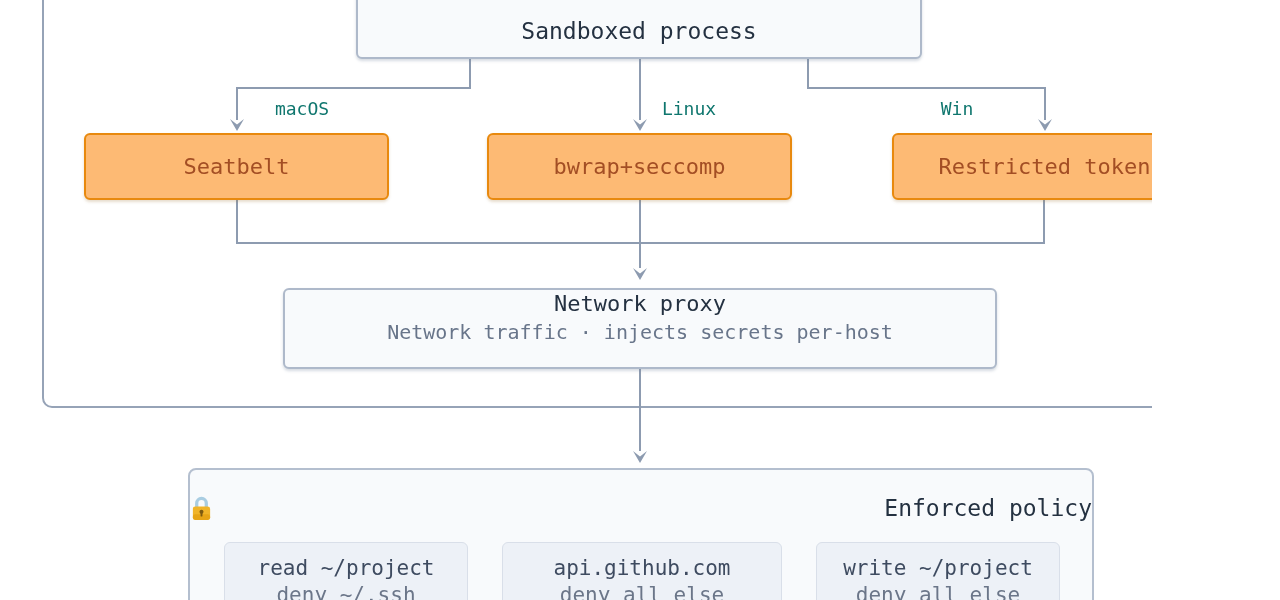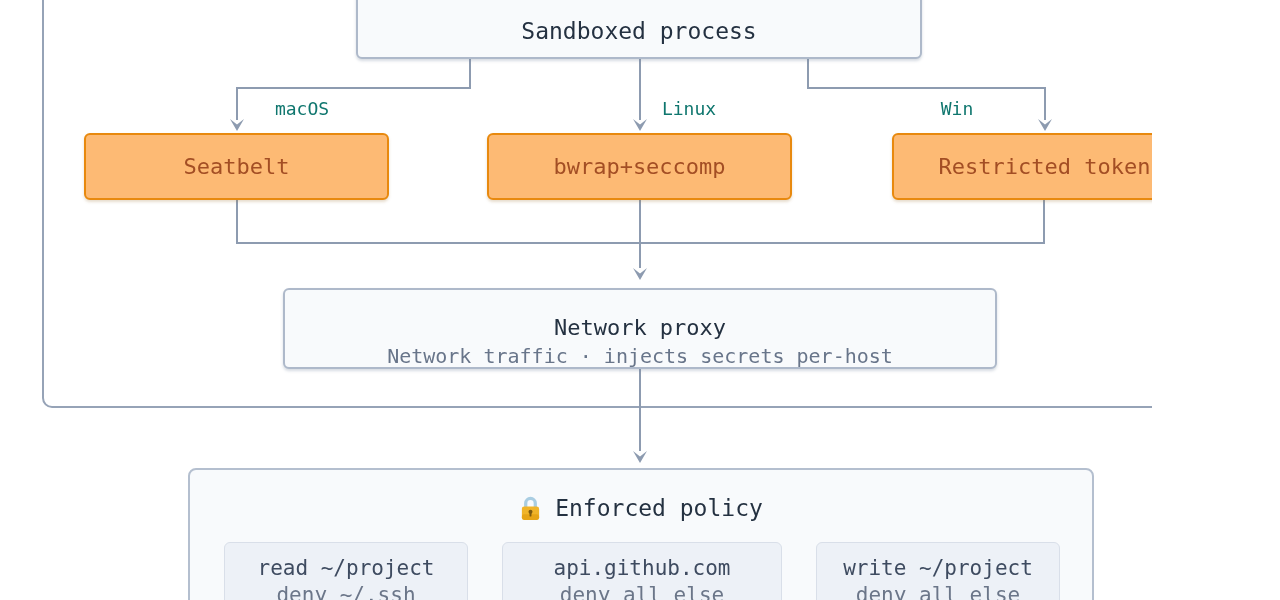--- a/index.html
+++ b/index.html
@@ -70,21 +70,21 @@
     font-size: 18px;
     font-weight: normal;
     color: #0f766e;
     white-space: nowrap;
   }
 
   #node-network-proxy {
     left: 283px; top: 288px;
     width: 714px; height: 81px;
     justify-content: flex-start;
-    padding-top: 24px;
+    padding-top: 0;
   }
   #node-network-proxy .title {
     font-size: 22px;
     line-height: 28px;
     color: #243141;
   }
   #node-network-proxy .subtitle {
     font-size: 20px;
     line-height: 28px;
     color: #68758a;
@@ -97,21 +97,21 @@
     background: #f8fafc;
     border: 2px solid #b4bfcf;
     border-radius: 8px;
   }
   #enforced-policy-title {
     position: absolute;
     left: 0; top: 24px;
     width: 100%;
     display: flex;
     align-items: center;
-    justify-content: center;
+    justify-content: space-between;
     gap: 13px;
     font-size: 23px;
     color: #243141;
   }
 
   .policy-card {
     position: absolute;
     top: 72px;
     height: 95px;
     box-sizing: border-box;

